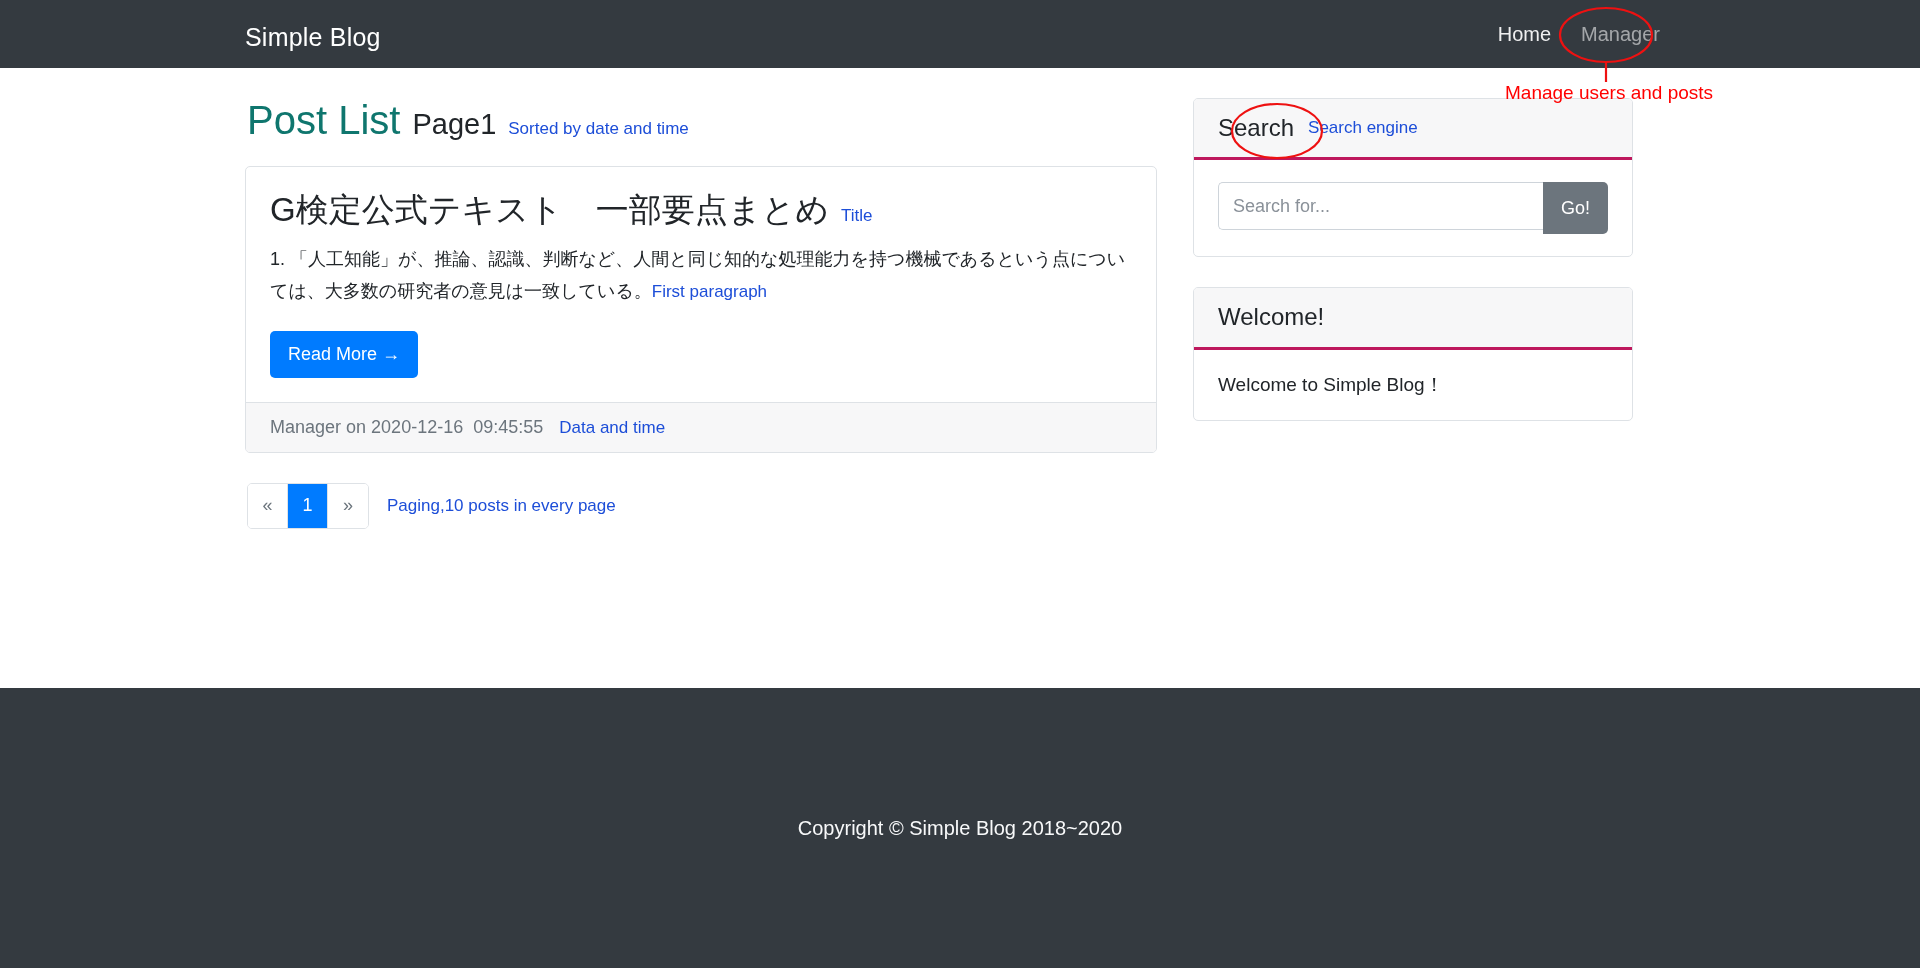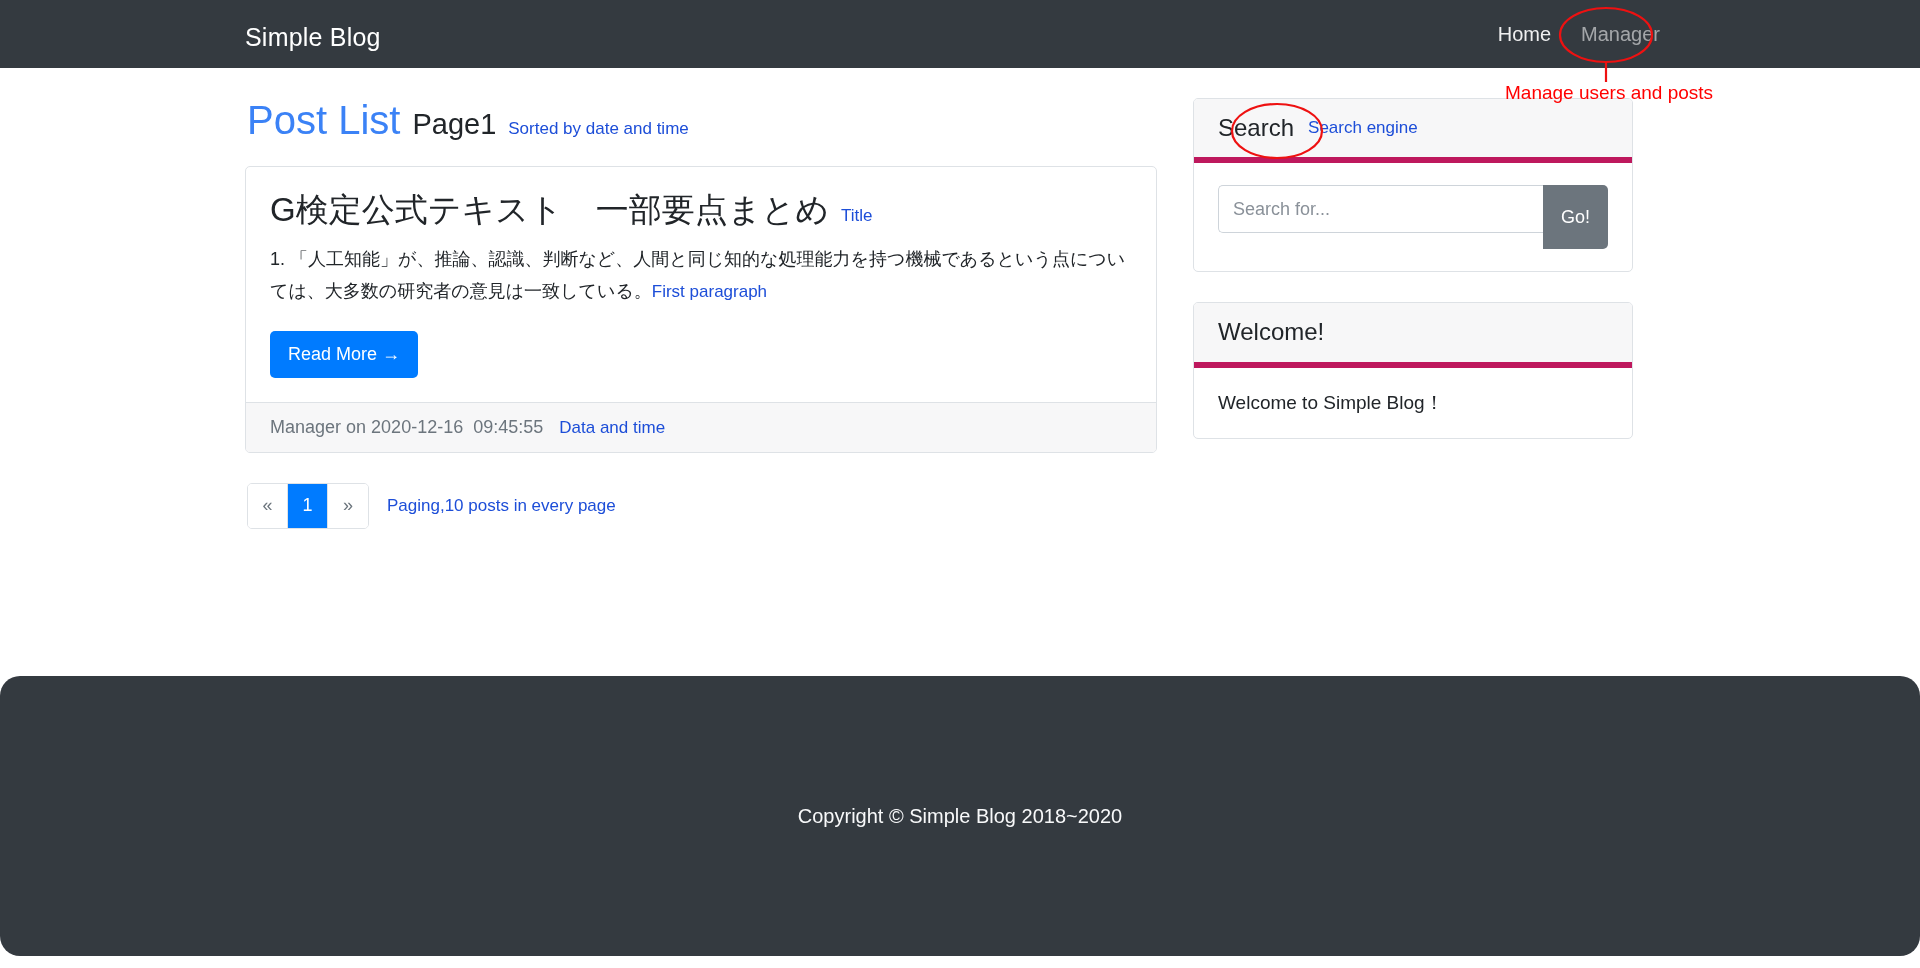--- a/index.html
+++ b/index.html
@@ -66,35 +66,35 @@
   .col-side { width: 440px; flex: 0 0 440px; }
 
   
   .page-head {
     display: flex;
     align-items: baseline;
     gap: 12px;
     padding-left: 2px;
     margin-bottom: 24px;
   }
-  .page-title { font-size: 40px; font-weight: 400; line-height: 1.1; color: #3b82f6; }
+  .page-title { font-size: 40px; font-weight: 400; line-height: 1.1; color: #0f766e; }
   .page-sub { font-size: 29px; font-weight: 400; color: #212529; }
   .anno { color: #1d4ed8; font-size: 17px; white-space: nowrap; }
 
   
   .card {
     background: #ffffff;
     border: 1px solid #dee2e6;
     border-radius: 5px;
     overflow: hidden;
   }
   .card-body { padding: 22px 24px 24px 24px; }
   .card-header {
     background: #f7f7f8;
-    border-bottom: 6px solid #be185d;
+    border-bottom: 3px solid #be185d;
     padding: 16px 24px;
     display: flex;
     align-items: center;
     gap: 14px;
   }
   .card-footer {
     background: #f7f7f8;
     border-top: 1px solid #dee2e6;
     padding: 14px 24px;
     display: flex;
@@ -183,37 +183,36 @@
     color: #495057;
     font-family: "Liberation Sans", "DejaVu Sans", sans-serif;
     outline: none;
     background: #fff;
   }
   .search-input::placeholder { color: #8a9199; }
   .btn-secondary {
     background: #6c757d;
     color: #ffffff;
     padding: 0 18px;
-    height: 64px;
+    height: 52px;
     border-radius: 0 5px 5px 0;
     font-size: 18px;
   }
   .welcome-text { font-size: 19px; color: #212529; line-height: 1.4; }
 
   
   .footer {
     position: absolute;
-    left: 0; right: 0; bottom: 12px;
+    left: 0; right: 0; bottom: 0;
     height: 280px;
     background: #343a40;
     color: #ffffff;
     display: flex;
     align-items: center;
     justify-content: center;
-    border-radius: 20px;
   }
   .footer-text { font-size: 20px; color: #f8f9fa; }
 
   
   .anno-layer {
     position: absolute;
     left: 0; top: 0;
     width: 1920px; height: 968px;
     pointer-events: none;
     z-index: 5;

